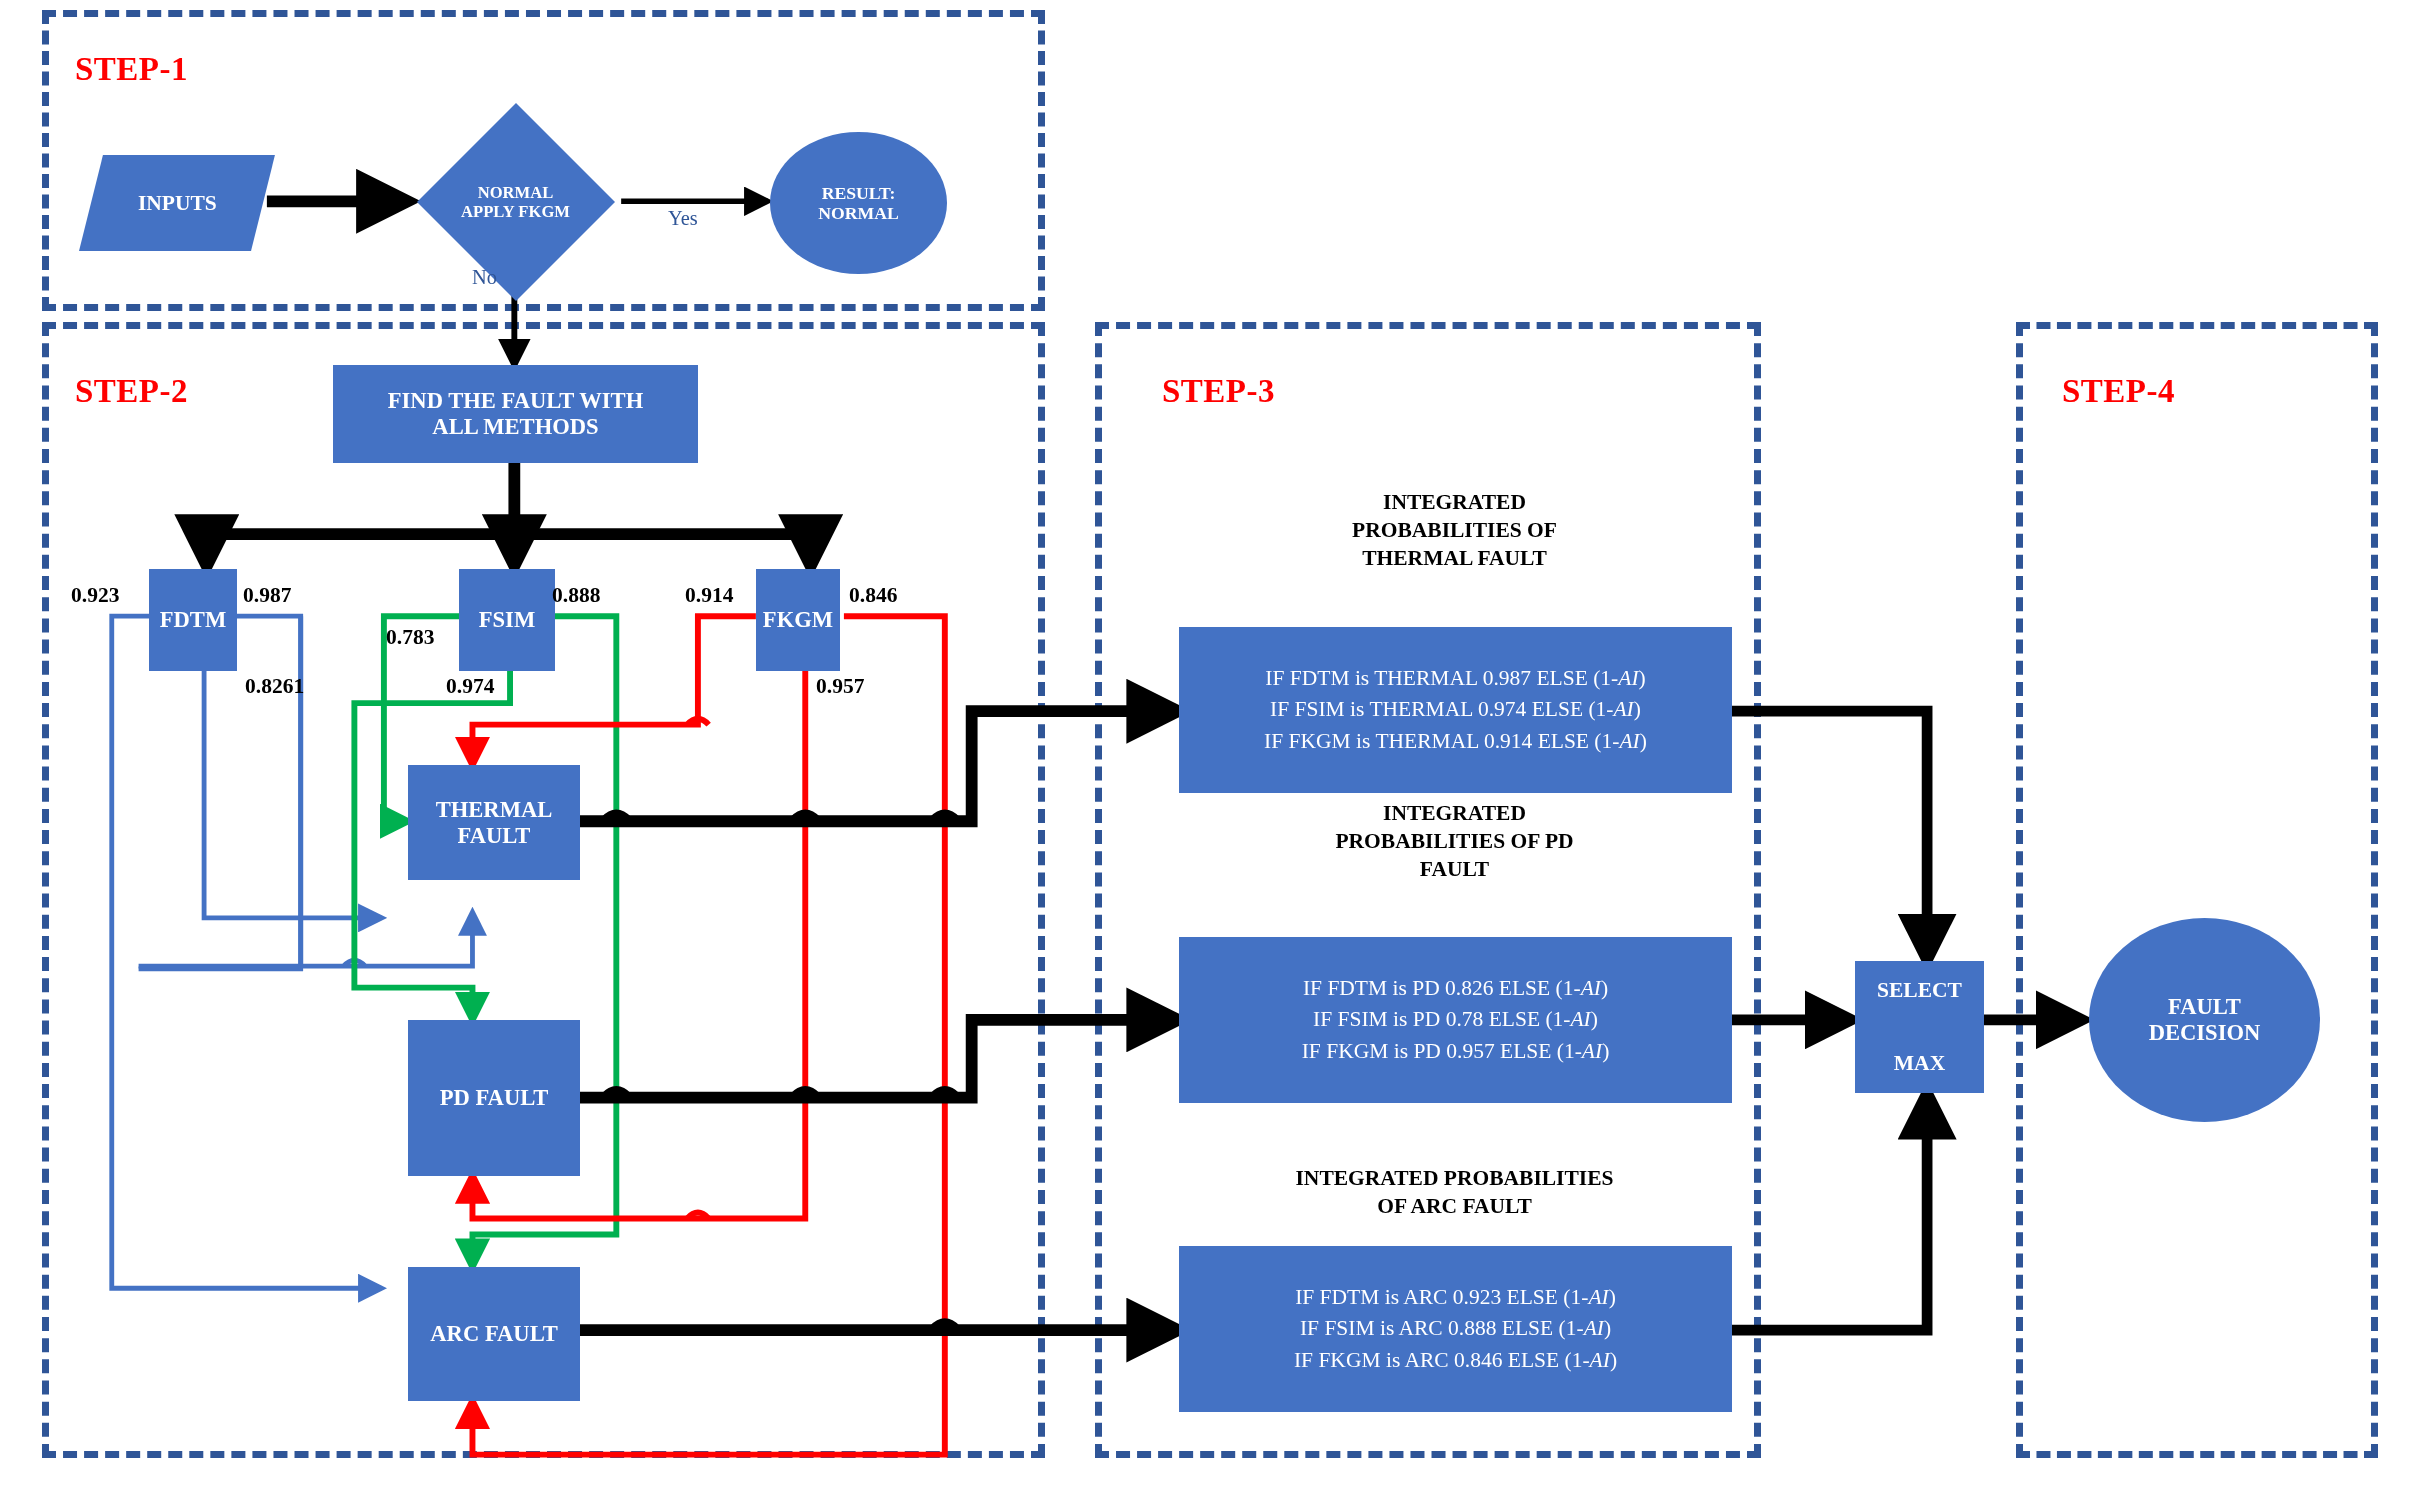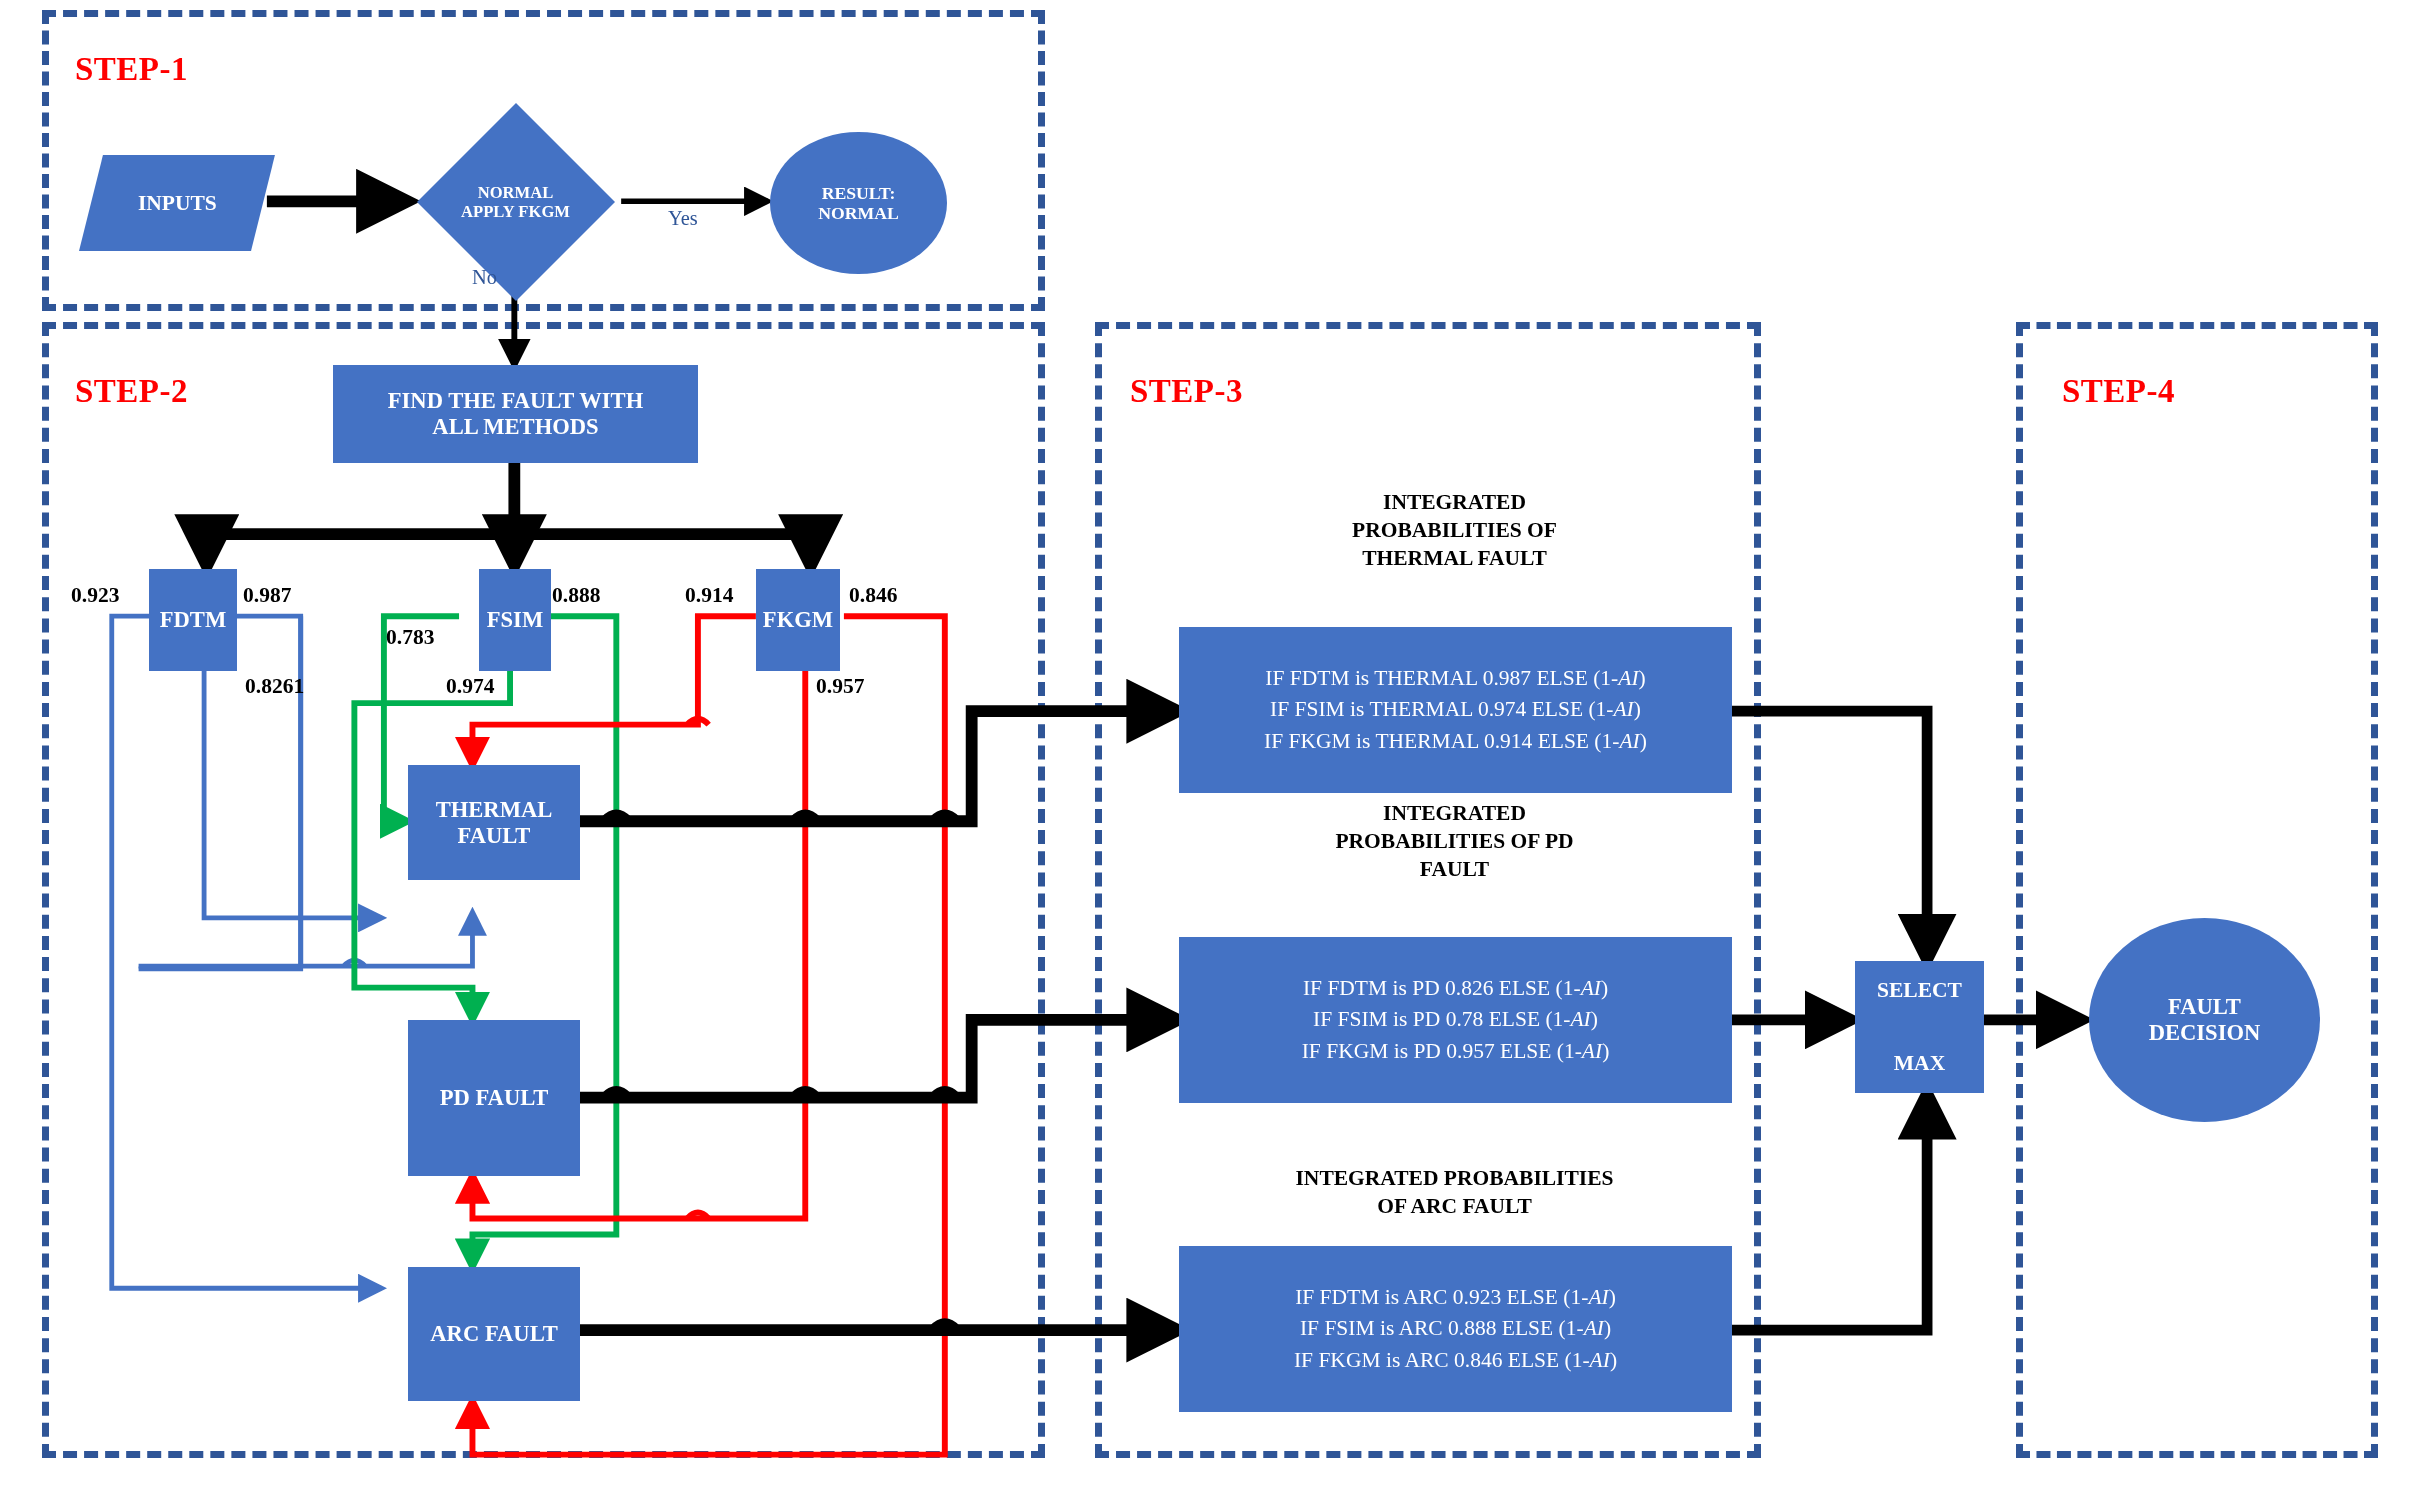--- a/index.html
+++ b/index.html
@@ -38,21 +38,21 @@
 
 <div id="stage">
 
   <div class="step-frame" style="left:42px;top:9.7px;width:1003px;height:301px;"></div>
   <div class="step-frame" style="left:42px;top:322px;width:1003px;height:1136px;"></div>
   <div class="step-frame" style="left:1095px;top:322px;width:666px;height:1136px;"></div>
   <div class="step-frame" style="left:2016px;top:322px;width:362px;height:1136px;"></div>
 
   <div class="step-label" style="left:75px;top:51px;">STEP-1</div>
   <div class="step-label" style="left:75px;top:373px;">STEP-2</div>
-  <div class="step-label" style="left:1130px;top:373px;">STEP-3</div>
+  <div class="step-label" style="left:1162px;top:373px;">STEP-3</div>
   <div class="step-label" style="left:2062px;top:373px;">STEP-4</div>
 
   <svg class="wires" viewBox="0 0 4495 2815">
     <defs>
       <marker id="ahB" viewBox="0 0 10 10" refX="8" refY="5" markerWidth="5.5" markerHeight="5.5" orient="auto">
         <path d="M0,0 L10,5 L0,10 z" fill="#000000"></path>
       </marker>
       <marker id="ahBl" viewBox="0 0 10 10" refX="8" refY="5" markerWidth="6" markerHeight="6" orient="auto">
         <path d="M0,0 L10,5 L0,10 z" fill="#4472C4"></path>
       </marker>
@@ -142,21 +142,21 @@
   <div class="yeslabel" style="left:472px;top:266px;">No</div>
 
   <div class="node rect" style="left:333px;top:365px;width:365px;height:98px;font-size:22.6px;flex-direction:column;">
     <div>FIND THE FAULT WITH</div>
     <div>ALL METHODS</div>
   </div>
 
   <div class="node rect" style="left:149px;top:569px;width:88px;height:102px;font-size:22.6px;align-items:center;">
     <span>FDTM</span>
   </div>
-  <div class="node rect" style="left:459px;top:569px;width:72px;height:102px;font-size:22.6px;margin-left:20px;">
+  <div class="node rect" style="left:459px;top:569px;width:96px;height:102px;font-size:22.6px;">
     <span>FSIM</span>
   </div>
   <div class="node rect" style="left:756px;top:569px;width:84px;height:102px;font-size:22.6px;">
     <span>FKGM</span>
   </div>
 
   <div class="edge-num" style="left:71px;top:583px;">0.923</div>
   <div class="edge-num" style="left:243px;top:583px;">0.987</div>
   <div class="edge-num" style="left:204px;top:674px;margin-left:41px;">0.8261</div>
 

